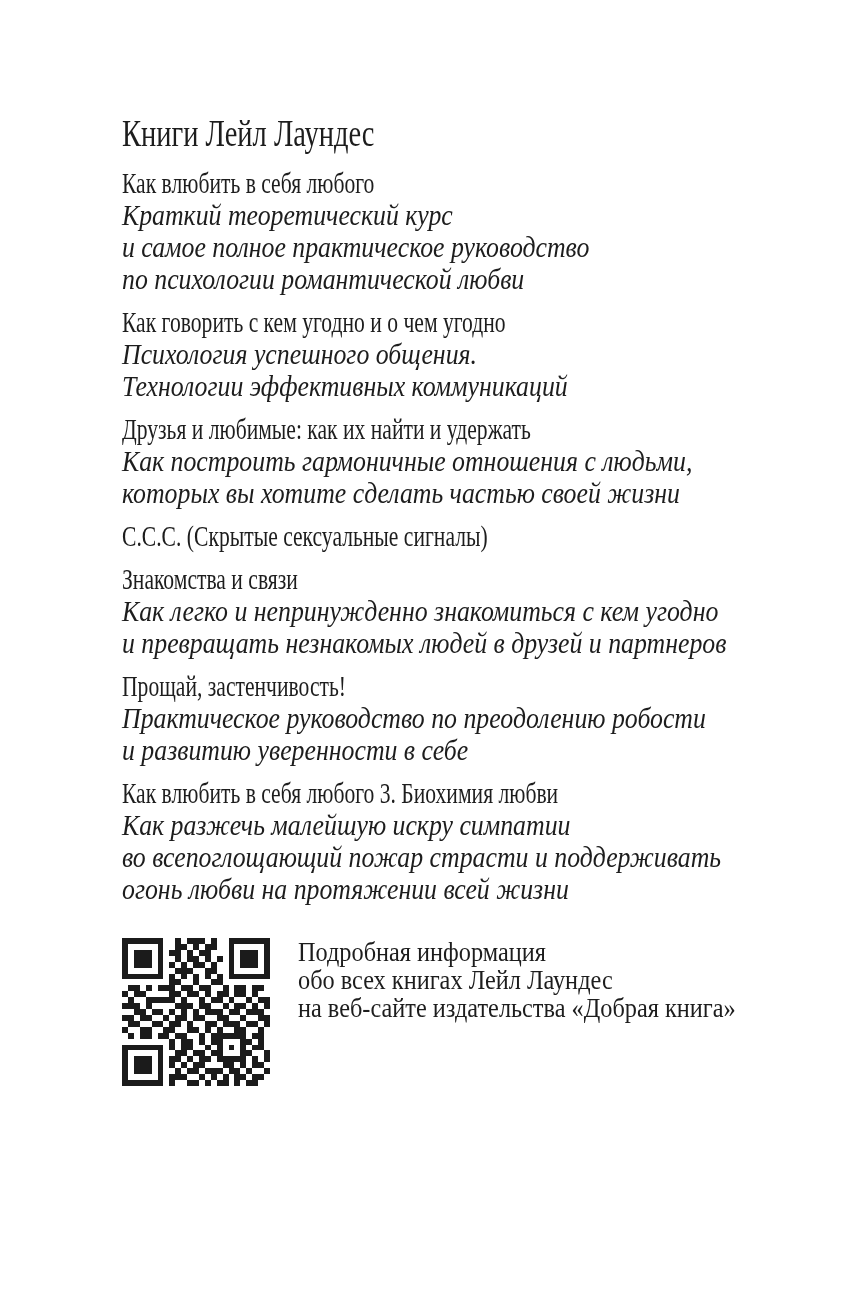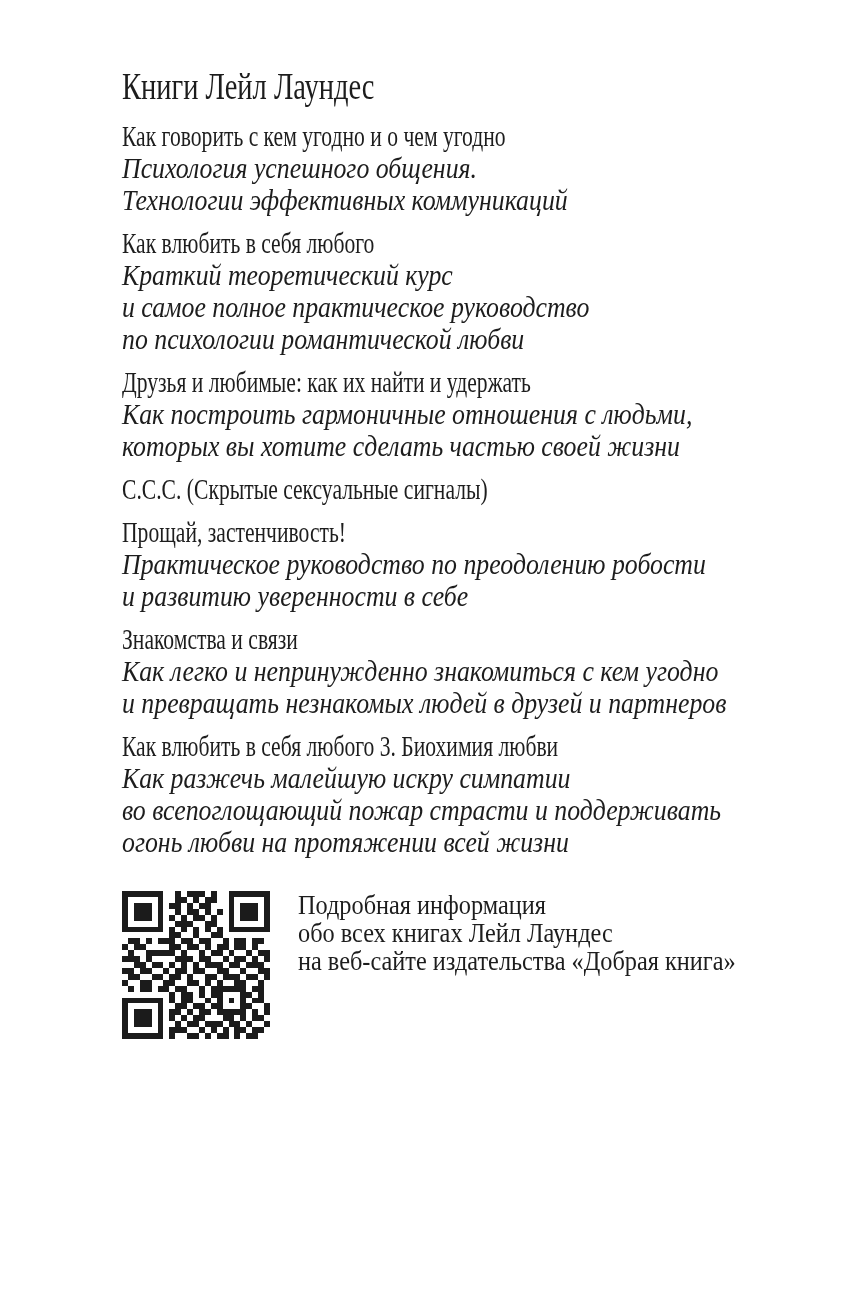--- a/index.html
+++ b/index.html
@@ -11,21 +11,21 @@
     width: 856px;
     height: 1299px;
     overflow: hidden;
     font-family: "Liberation Serif", "DejaVu Serif", serif;
     color: #1d1d1d;
   }
   .page {
     box-sizing: border-box;
     width: 856px;
     height: 1299px;
-    padding: 64px 60px 0 122px;
+    padding: 111px 60px 0 122px;
     background: #ffffff;
   }
   .page-title {
     font-size: 38px;
     line-height: 44px;
     font-weight: normal;
     margin: 0 0 12px 0;
     white-space: nowrap;
     transform: scaleX(0.75);
     transform-origin: left center;
@@ -69,47 +69,47 @@
   }
 </style>
 </head>
 <body>
 
 <div class="page">
   <h1 class="page-title">Книги Лейл Лаундес</h1>
 
   <div id="book-list">
       <div class="book">
-        <div class="t">Как говорить с кем угодно и о чем угодно</div>
-        <div class="s">Психология успешного общения.</div>
-        <div class="s">Технологии эффективных коммуникаций</div>
-      </div>
-      <div class="book">
         <div class="t">Как влюбить в себя любого</div>
         <div class="s">Краткий теоретический курс</div>
         <div class="s">и самое полное практическое руководство</div>
         <div class="s">по психологии романтической любви</div>
       </div>
       <div class="book">
+        <div class="t">Как говорить с кем угодно и о чем угодно</div>
+        <div class="s">Психология успешного общения.</div>
+        <div class="s">Технологии эффективных коммуникаций</div>
+      </div>
+      <div class="book">
         <div class="t">Друзья и любимые: как их найти и удержать</div>
         <div class="s">Как построить гармоничные отношения с людьми,</div>
         <div class="s">которых вы хотите сделать частью своей жизни</div>
       </div>
       <div class="book">
         <div class="t">С.С.С. (Скрытые сексуальные сигналы)</div>
       </div>
       <div class="book">
+        <div class="t">Знакомства и связи</div>
+        <div class="s">Как легко и непринужденно знакомиться с кем угодно</div>
+        <div class="s">и превращать незнакомых людей в друзей и партнеров</div>
+      </div>
+      <div class="book">
         <div class="t">Прощай, застенчивость!</div>
         <div class="s">Практическое руководство по преодолению робости</div>
         <div class="s">и развитию уверенности в себе</div>
-      </div>
-      <div class="book">
-        <div class="t">Знакомства и связи</div>
-        <div class="s">Как легко и непринужденно знакомиться с кем угодно</div>
-        <div class="s">и превращать незнакомых людей в друзей и партнеров</div>
       </div>
       <div class="book">
         <div class="t">Как влюбить в себя любого 3. Биохимия любви</div>
         <div class="s">Как разжечь малейшую искру симпатии</div>
         <div class="s">во всепоглощающий пожар страсти и поддерживать</div>
         <div class="s">огонь любви на протяжении всей жизни</div>
       </div>
     </div>
 
   <div class="qr-row">

